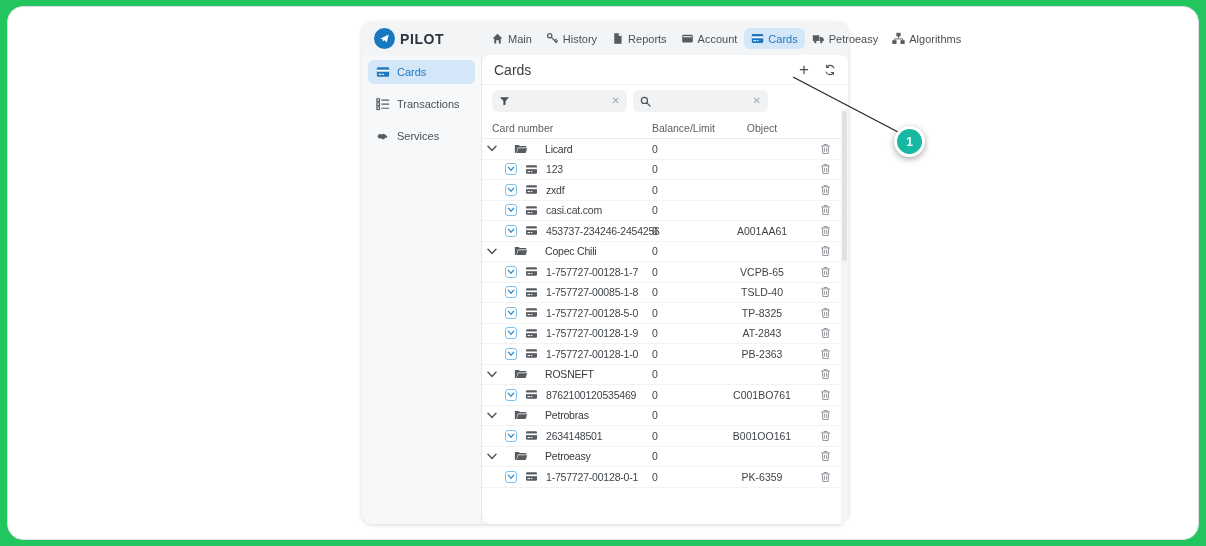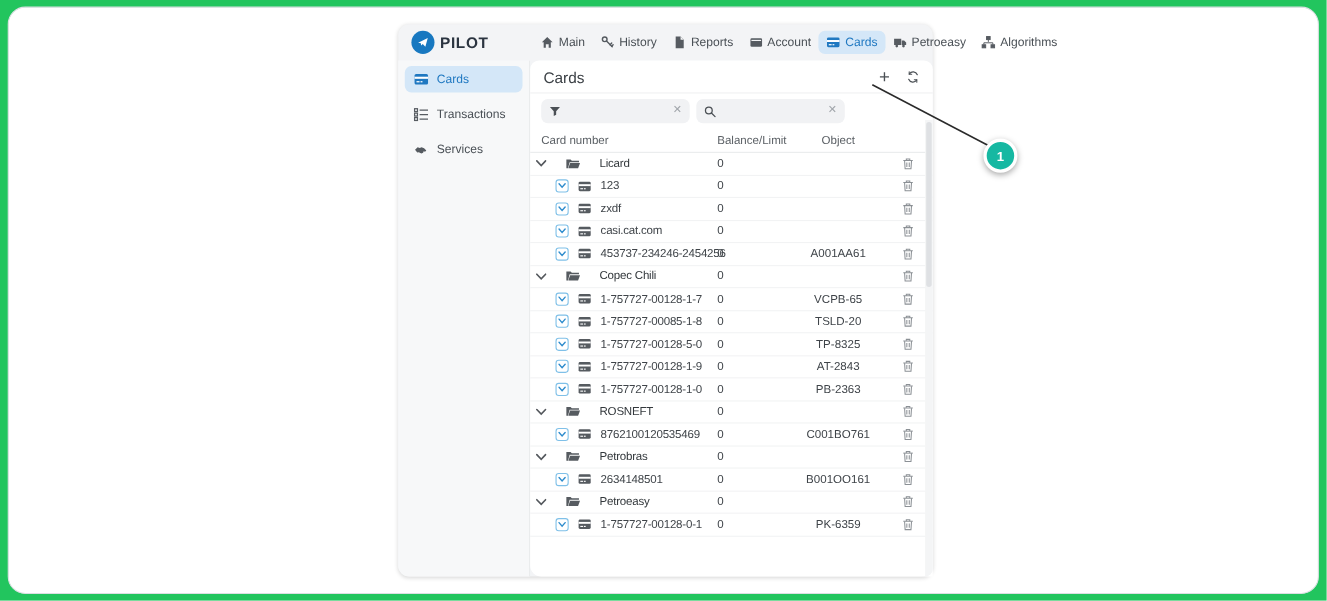--- a/index.html
+++ b/index.html
@@ -465,21 +465,21 @@
                   <svg viewBox="0 0 16 14" fill="currentColor">
                     <rect x="1" y="1.5" width="14" height="11" rx="1.6"></rect>
                     <rect x="1" y="4.4" width="14" height="2.2" fill="#fff"></rect>
                     <rect x="3" y="9" width="3.2" height="1.3" fill="#fff"></rect>
                     <rect x="7.2" y="9" width="2" height="1.3" fill="#fff"></rect>
                   </svg>
                 </span>
       <span class="rname">1-757727-00085-1-8</span>
     </div>
     <div class="c-balance">0</div>
-    <div class="c-object">TSLD-20</div>
+    <div class="c-object">TSLD-40</div>
     <div class="c-del">
                 <span class="trash">
                   <svg viewBox="0 0 14 15" fill="none" stroke="currentColor" stroke-width="1.2">
                     <path d="M1.5 3.6h11"></path>
                     <path d="M5 3.4V1.8h4v1.6"></path>
                     <path d="M3 3.8l.6 9.4h6.8l.6-9.4"></path>
                     <path d="M5.6 6v5M8.4 6v5"></path>
                   </svg>
                 </span>
               </div>

